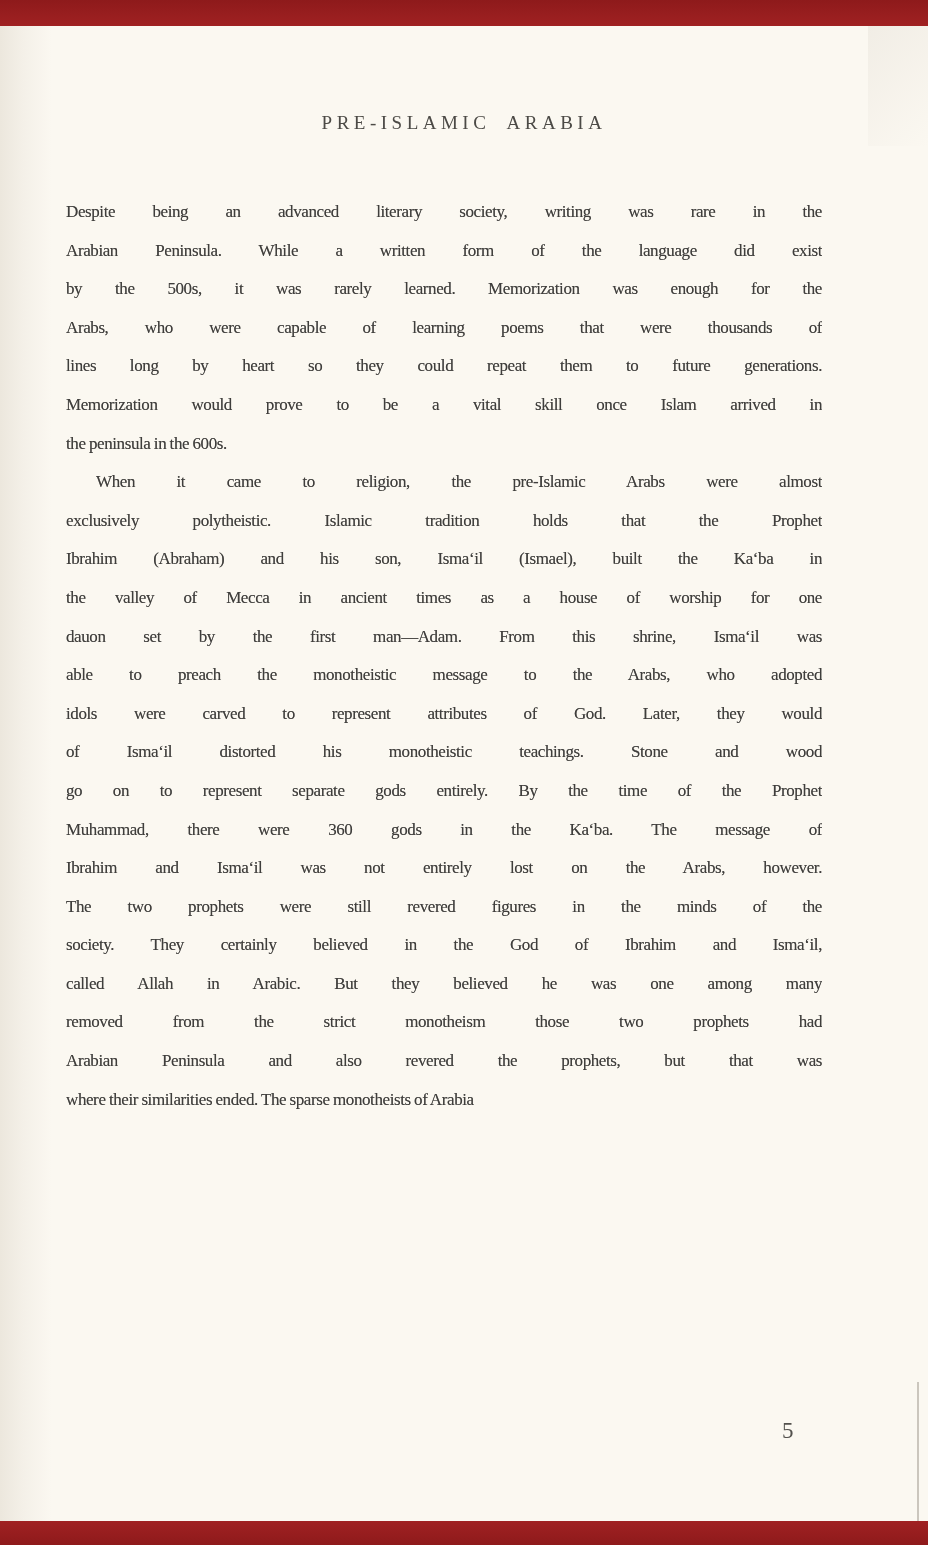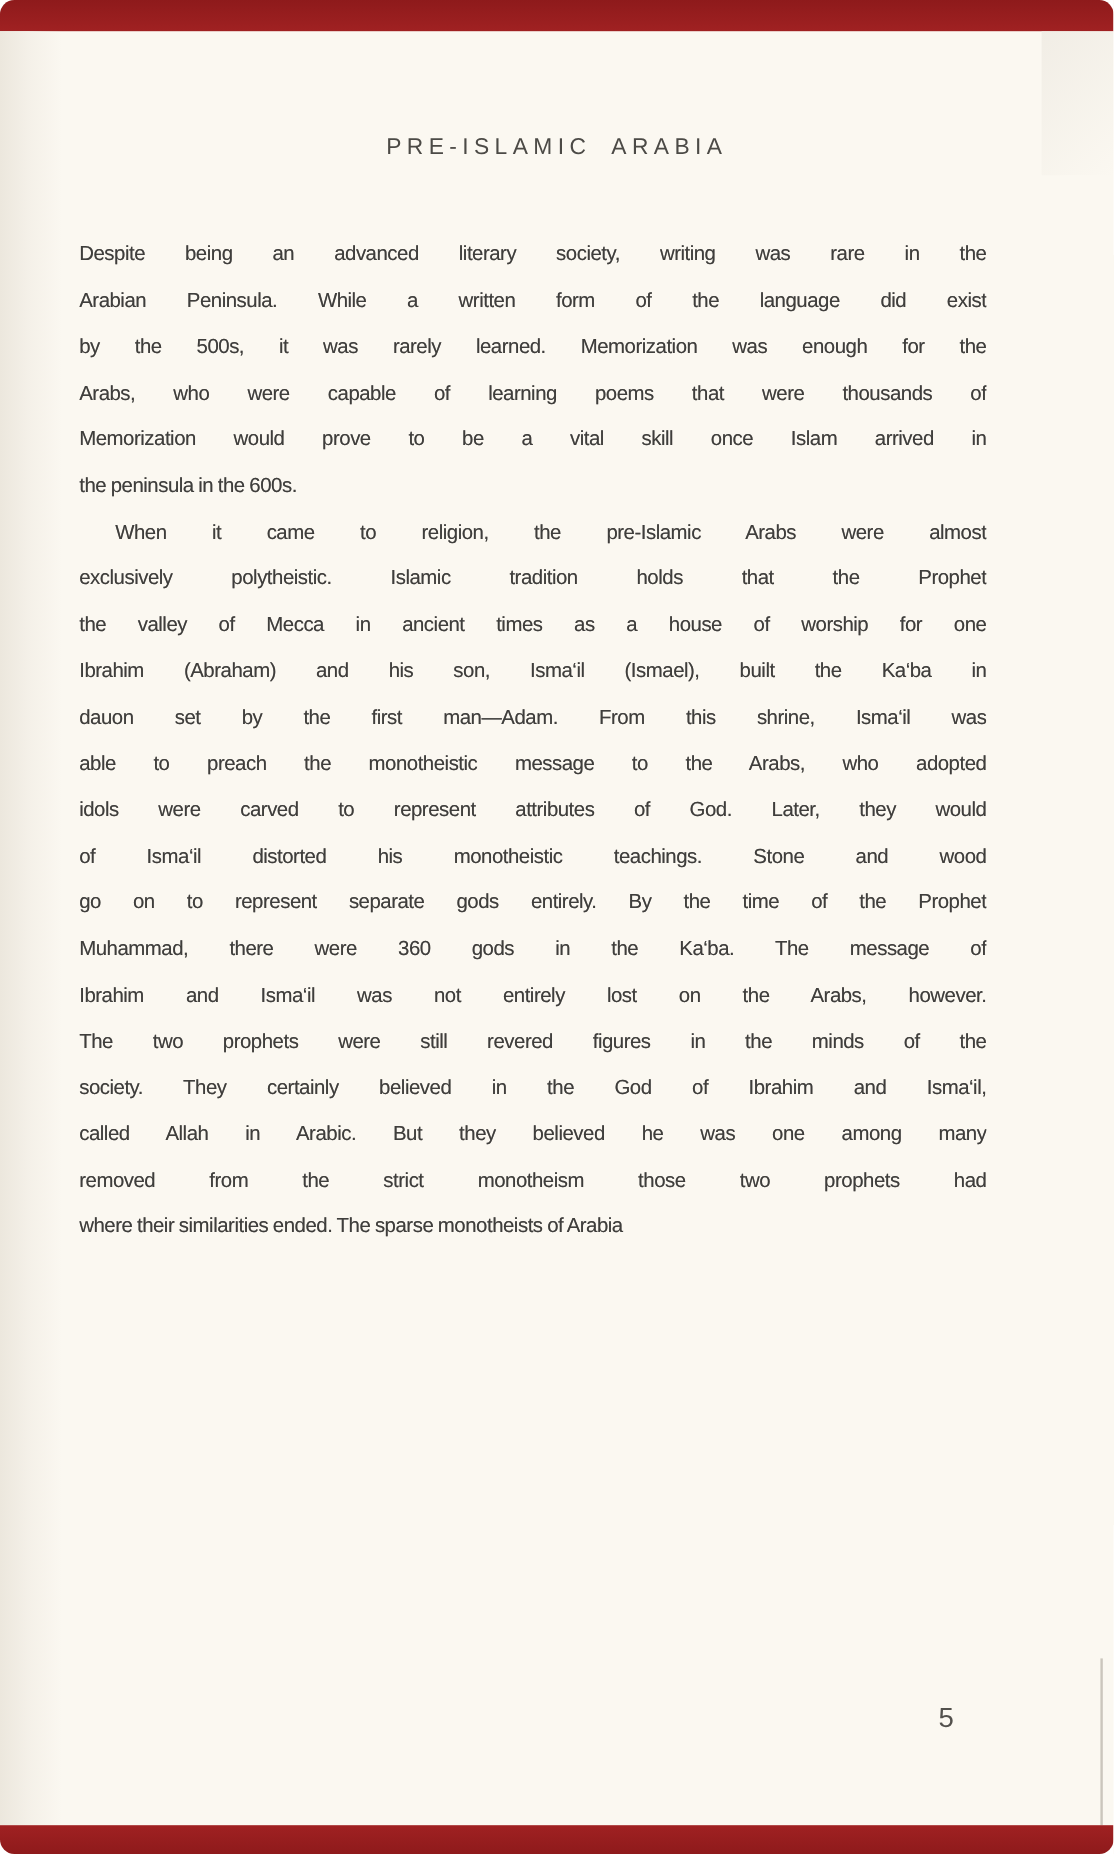--- a/index.html
+++ b/index.html
@@ -5,22 +5,21 @@
   html, body {
     margin: 0;
     padding: 0;
   }
   .stage {
     position: relative;
     width: 928px;
     height: 1545px;
     background: #fbf8f1;
     overflow: hidden;
-    font-family: Liberation Sans, sans-serif;
-    border-radius: 12px;
+    font-family: Liberation Serif, serif;
   }
   
   .gutter-shade {
     position: absolute;
     left: 0; top: 26px; bottom: 24px;
     width: 52px;
     background: linear-gradient(to right, #ece7dd 0%, #f4f0e8 45%, rgba(251,248,241,0) 100%);
     pointer-events: none;
   }
   .corner-shade {
@@ -103,39 +102,41 @@
   <div class="corner-shade"></div>
 
   <h1 class="running-head">PRE-ISLAMIC ARABIA</h1>
 
   <main class="body-text" id="body-text">
       <div class="para">
         <div class="line">Despite being an advanced literary society, writing was rare in the</div>
         <div class="line">Arabian Peninsula. While a written form of the language did exist</div>
         <div class="line">by the 500s, it was rarely learned. Memorization was enough for the</div>
         <div class="line">Arabs, who were capable of learning poems that were thousands of</div>
+        <div class="line">lines long by heart so they could repeat them to future generations.</div>
         <div class="line">Memorization would prove to be a vital skill once Islam arrived in</div>
         <div class="line last">the peninsula in the 600s.</div>
       </div>
       <div class="para">
         <div class="line indent">When it came to religion, the pre-Islamic Arabs were almost</div>
         <div class="line">exclusively polytheistic. Islamic tradition holds that the Prophet</div>
+        <div class="line">Ibrahim (Abraham) and his son, Isma‘il (Ismael), built the Ka‘ba in</div>
         <div class="line">the valley of Mecca in ancient times as a house of worship for one</div>
-        <div class="line">Ibrahim (Abraham) and his son, Isma‘il (Ismael), built the Ka‘ba in</div>
         <div class="line">dauon set by the first man—Adam. From this shrine, Isma‘il was</div>
         <div class="line">able to preach the monotheistic message to the Arabs, who adopted</div>
         <div class="line">idols were carved to represent attributes of God. Later, they would</div>
         <div class="line">of Isma‘il distorted his monotheistic teachings. Stone and wood</div>
         <div class="line">go on to represent separate gods entirely. By the time of the Prophet</div>
         <div class="line">Muhammad, there were 360 gods in the Ka‘ba. The message of</div>
         <div class="line">Ibrahim and Isma‘il was not entirely lost on the Arabs, however.</div>
         <div class="line">The two prophets were still revered figures in the minds of the</div>
         <div class="line">society. They certainly believed in the God of Ibrahim and Isma‘il,</div>
         <div class="line">called Allah in Arabic. But they believed he was one among many</div>
         <div class="line">removed from the strict monotheism those two prophets had</div>
+        <div class="line">Arabian Peninsula and also revered the prophets, but that was</div>
         <div class="line last">where their similarities ended. The sparse monotheists of Arabia</div>
       </div>
     </main>
 
   <div class="page-number">5</div>
 
   <div class="page-edge-line"></div>
   <div class="cover-edge bottom"></div>
 </div>
 

